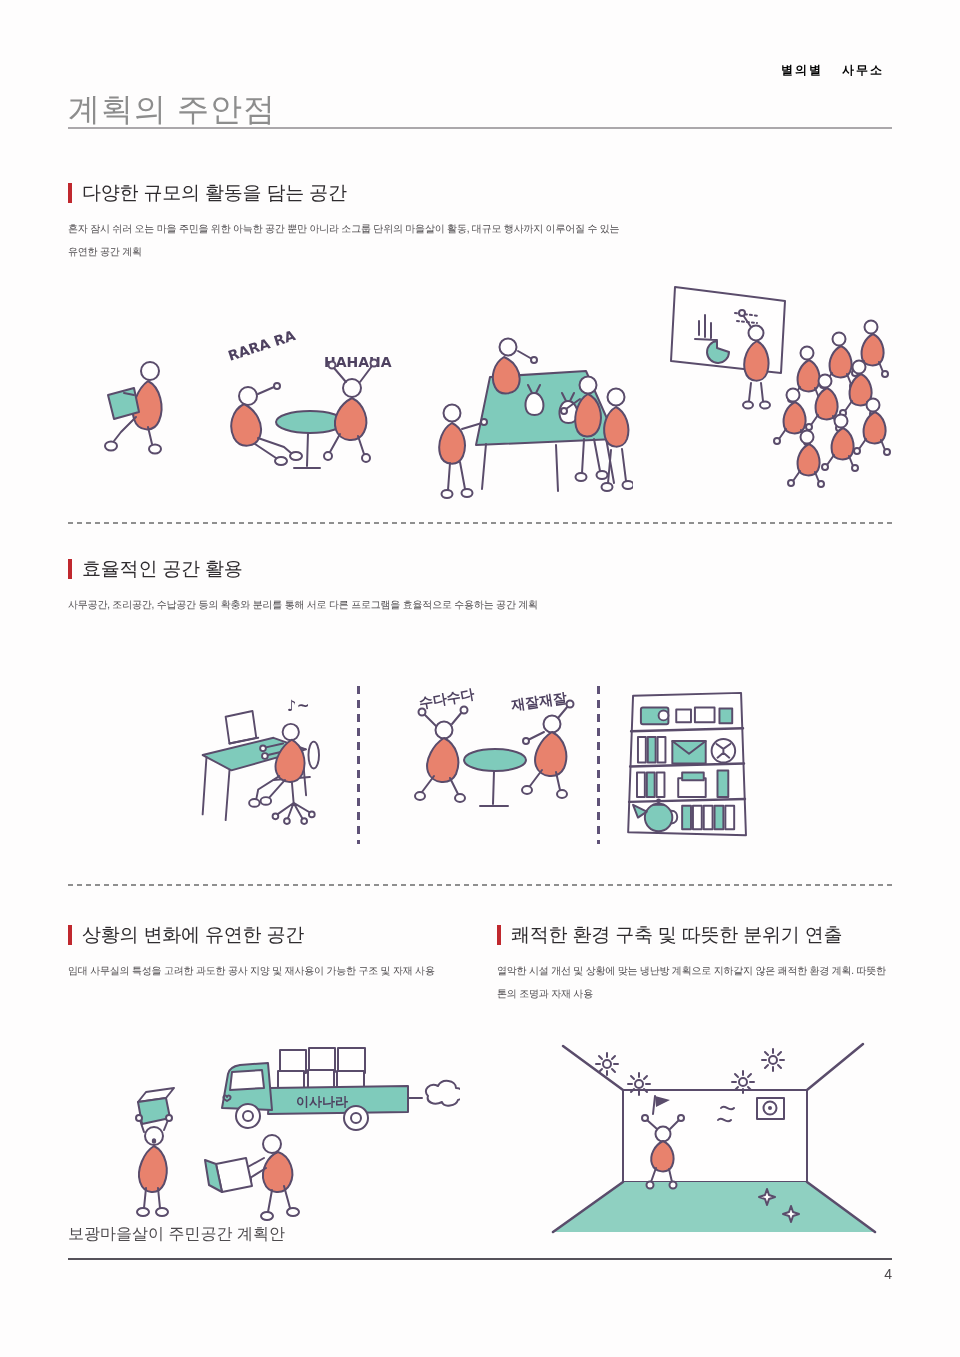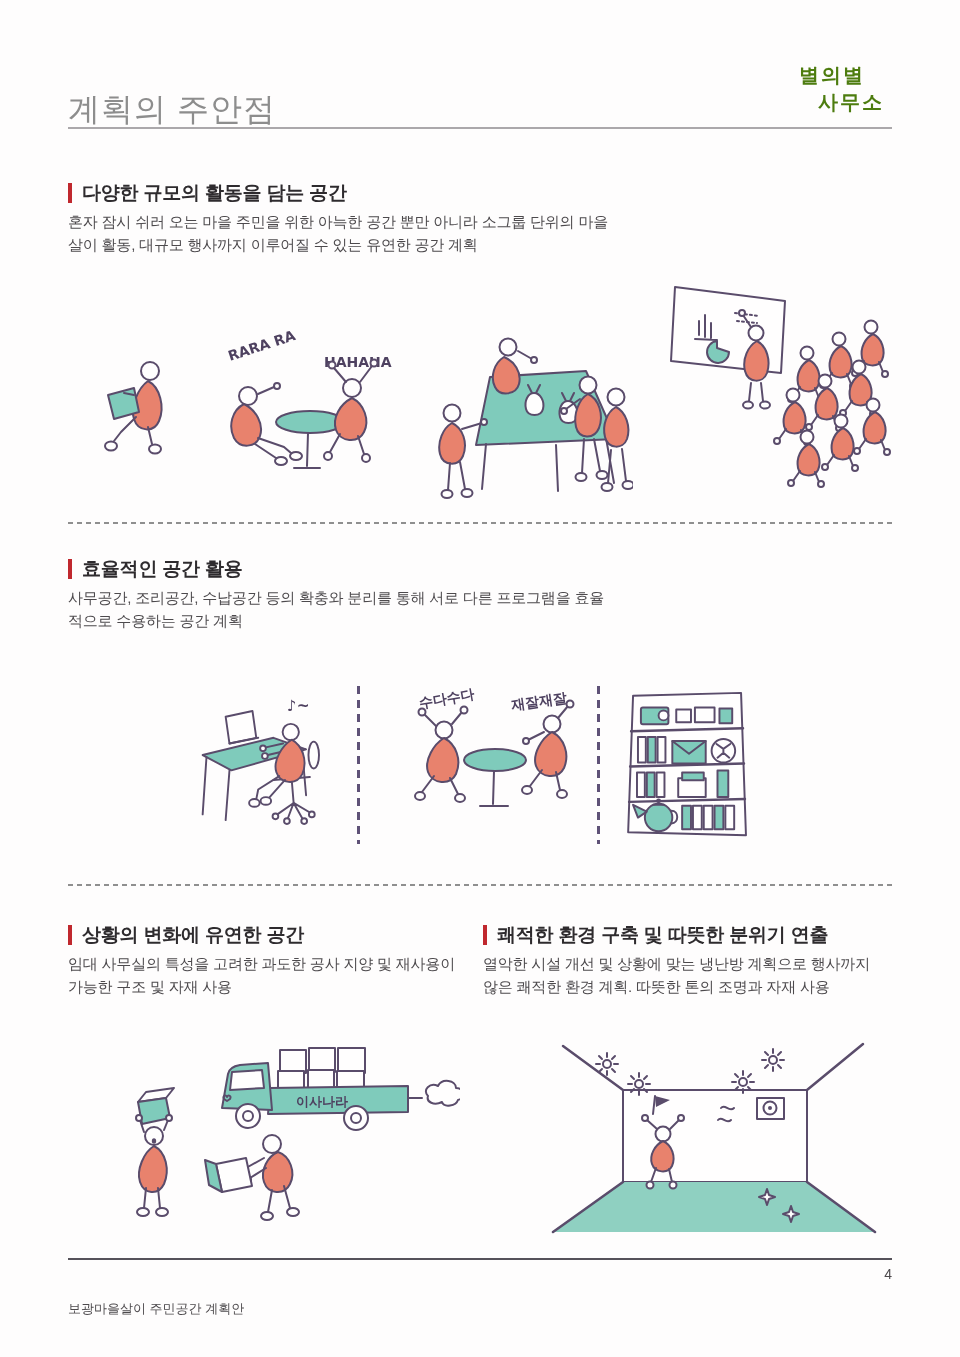--- a/index.html
+++ b/index.html
@@ -3,39 +3,39 @@
 <meta charset="utf-8">
 <style>
   *{margin:0;padding:0;box-sizing:border-box}
   html,body{background:#fff}
   body{width:960px;height:1357px;position:relative;font-family:"Liberation Sans","DejaVu Sans",sans-serif;color:#4d4a4d;overflow:hidden}
   .page{position:absolute;inset:0;background:#fefdfd}
 
   
   .h1{position:absolute;left:68px;top:88px;font-size:32px;font-weight:400;color:#8d8d8d;letter-spacing:1px}
   .header-rule{position:absolute;left:68px;right:68px;top:127px;height:2px;background:#aba8ab}
-  .logo{position:absolute;right:76px;top:62px;display:flex;flex-direction:column;align-items:flex-start;color:#4d7c0f;font-weight:700;font-size:20px;line-height:1.35;letter-spacing:2px}
+  .logo{position:absolute;right:76px;top:62px;display:flex;flex-direction:row;align-items:flex-start;color:#000000;font-weight:700;font-size:12px;line-height:1.35;letter-spacing:2px}
   .logo .l2{margin-left:19px}
 
   
   .sec{position:absolute;left:68px}
   .sec-title{display:flex;align-items:center;gap:10px}
   .bar{width:4px;height:20px;background:#c0282e;flex:none}
-  h2{font-size:19px;font-weight:700;color:#2e2b2e;letter-spacing:-.2px}
-  .body{margin-top:4px;font-size:15px;line-height:23px;color:#4d4a4d;letter-spacing:-.2px}
+  h2{font-size:19px;font-weight:400;color:#2e2b2e;letter-spacing:-.2px}
+  .body{margin-top:11px;font-size:10px;line-height:23px;color:#4d4a4d;letter-spacing:-.2px}
 
   .divider{position:absolute;left:68px;right:68px;height:2px;
     background:repeating-linear-gradient(90deg,#8f8f8f 0 5px,transparent 5px 9px)}
 
   .illus{position:absolute}
   .vdash{position:absolute;width:3px;background:repeating-linear-gradient(180deg,#5f5277 0 8px,transparent 8px 14px)}
 
   
   .footer-rule{position:absolute;left:68px;right:68px;top:1258px;height:1.5px;background:#55525a}
-  .footer-text{position:absolute;left:68px;top:1300px;font-size:13px;color:#4d4a4d}
+  .footer-text{position:absolute;left:68px;top:1224px;font-size:16px;color:#4d4a4d}
   .page-num{position:absolute;right:68px;top:1266px;font-size:14px;color:#4d4a4d}
 
   
   .ln{stroke:#5a4c6b;stroke-width:2;fill:none;stroke-linecap:round;stroke-linejoin:round}
   .lnT{stroke:#5a4c6b;stroke-width:2.5;fill:none;stroke-linecap:round;stroke-linejoin:round}
   .fl-body{fill:#e8826d;stroke:#5a4c6b;stroke-width:2;stroke-linejoin:round}
   .fl-head{fill:#fffefe;stroke:#5a4c6b;stroke-width:2}
   .fl-teal{fill:#7fcbbb;stroke:#5a4c6b;stroke-width:2;stroke-linejoin:round}
   .fl-white{fill:#fffefe;stroke:#5a4c6b;stroke-width:2;stroke-linejoin:round}
   .fl-flat{fill:#8fd0c1}
@@ -327,26 +327,26 @@
   <div class="divider" style="top:884px"></div>
 
   <section class="sec" style="top:922px;width:392px">
     <div class="sec-title">
       <span class="bar"></span>
       <h2>상황의 변화에 유연한 공간</h2>
     </div>
     <p class="body" style="width:392px">임대 사무실의 특성을 고려한 과도한 공사 지양 및 재사용이 가능한 구조 및 자재 사용</p>
   </section>
 
-  <section class="sec" style="left:483px;top:922px;width:400px">
+  <section class="sec" style="left:497px;top:922px;width:400px">
     <div class="sec-title">
       <span class="bar"></span>
       <h2>쾌적한 환경 구축 및 따뜻한 분위기 연출</h2>
     </div>
-    <p class="body" style="width:396px">열악한 시설 개선 및 상황에 맞는 냉난방 계획으로 행사까지 않은 쾌적한 환경 계획. 따뜻한 톤의 조명과 자재 사용</p>
+    <p class="body" style="width:396px">열악한 시설 개선 및 상황에 맞는 냉난방 계획으로 지하같지 않은 쾌적한 환경 계획. 따뜻한 톤의 조명과 자재 사용</p>
   </section>
 
   <svg class="illus" style="left:110px;top:1040px" width="350" height="195" viewBox="0 0 350 195">
     <g>
       <path class="fl-white" d="M318 56 C312 50 320 42 328 46 C332 38 346 40 346 48 C354 48 356 58 348 60 C346 66 334 68 332 62 C324 66 316 62 318 56 Z"></path>
       <path class="ln" d="M298 58 L312 58"></path>
       <rect class="fl-white" x="170" y="10" width="26" height="23"></rect>
         <rect class="fl-white" x="199" y="8" width="26" height="24"></rect>
         <rect class="fl-white" x="228" y="8" width="27" height="25"></rect>
       <rect class="fl-white" x="168" y="31" width="26" height="22"></rect>

